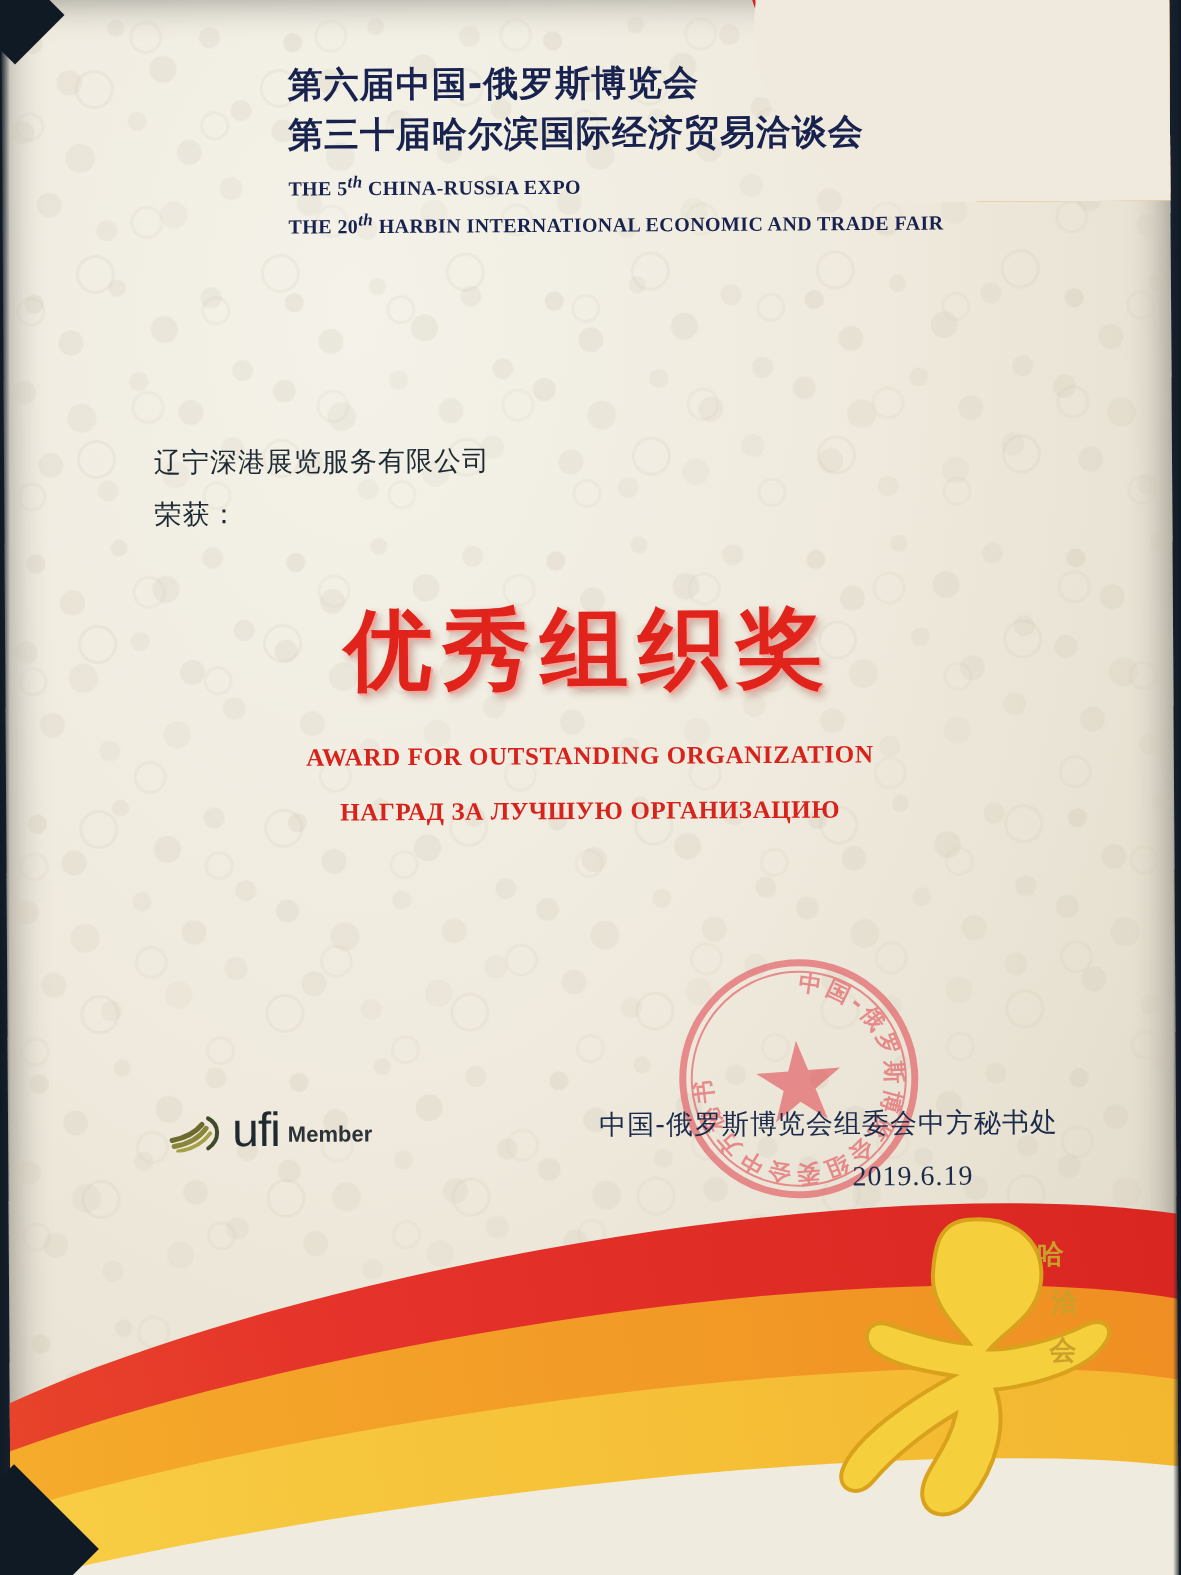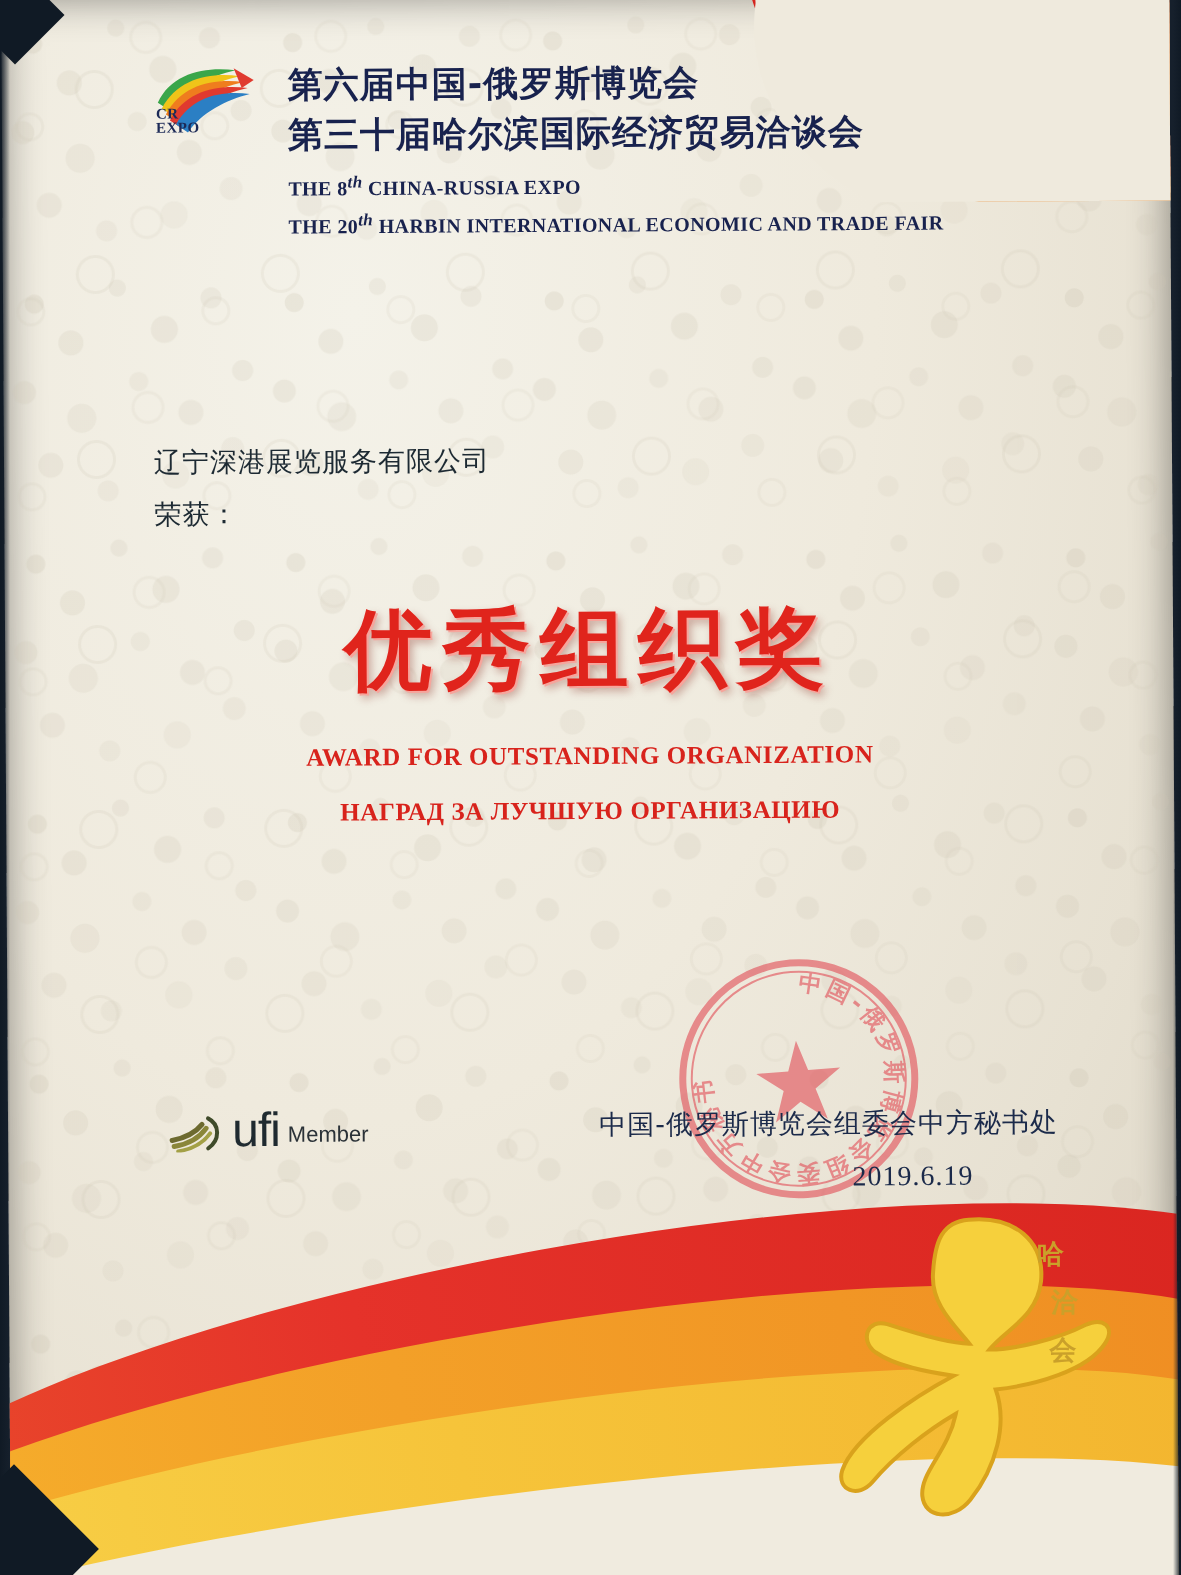--- a/index.html
+++ b/index.html
@@ -298,21 +298,21 @@
     font-family: "Liberation Sans", sans-serif;
     font-size: 48px;
     font-weight: normal;
     color: #1f2a30;
     line-height: 44px;
     letter-spacing: -1px;
   }
   .ufi-member {
     font-family: "Liberation Sans", sans-serif;
     font-size: 22px;
-    font-weight: normal;
+    font-weight: bold;
     color: #2b3238;
     padding-bottom: 4px;
   }
 
   
   .signer {
     position: absolute;
     right: 118px;
     top: 1113px;
     font-family: "DejaVu Sans", sans-serif;
@@ -383,44 +383,28 @@
       <div class="band rt-red"></div>
       <div class="band rt-white"></div>
       <div class="band rt-orange"></div>
       <div class="band rt-paper"></div>
     </div>
 
     <div class="header">
       <div class="logo-row">
         <div class="logo-stack">
 
-          <div class="logo-cr">
-            <svg width="112" height="74" viewBox="0 0 112 74" xmlns="http://www.w3.org/2000/svg">
-              <g>
-                <path d="M8 40 C22 10, 56 4, 86 8 C60 14, 34 26, 20 48 Z" fill="#3aa64a"></path>
-                <path d="M12 46 C28 16, 60 10, 90 14 C64 20, 38 32, 24 54 Z" fill="#f0c419"></path>
-                <path d="M16 52 C32 22, 64 16, 94 20 C68 26, 42 38, 28 60 Z" fill="#ef7d1e"></path>
-                <path d="M20 58 C36 28, 68 22, 98 26 C72 32, 46 44, 32 66 Z" fill="#e03a2f"></path>
-                <path d="M26 62 C42 34, 72 28, 100 32 C76 38, 52 50, 38 70 Z" fill="#2b7fc4"></path>
-                <path d="M84 6 L104 18 L92 26 Z" fill="#e03a2f"></path>
-              </g>
-            </svg>
-            <div class="logo-text-cr">
-              <span>CR</span><br>
-              <span>EXPO</span>
-            </div>
-          </div>
 
         </div>
 
         <div class="title-block">
           <div class="title-cn">第六届中国-俄罗斯博览会</div>
           <div class="title-cn">第三十届哈尔滨国际经济贸易洽谈会</div>
           <div class="title-en">
-            <span>THE 8</span><sup>th</sup><span> CHINA-RUSSIA EXPO</span>
+            <span>THE 5</span><sup>th</sup><span> CHINA-RUSSIA EXPO</span>
           </div>
           <div class="title-en" style="margin-top:2px">
             <span>THE 20</span><sup>th</sup><span> HARBIN INTERNATIONAL ECONOMIC AND TRADE FAIR</span>
           </div>
         </div>
       </div>
     </div>
 
     <div class="recipient">
       <div>辽宁深港展览服务有限公司</div>

